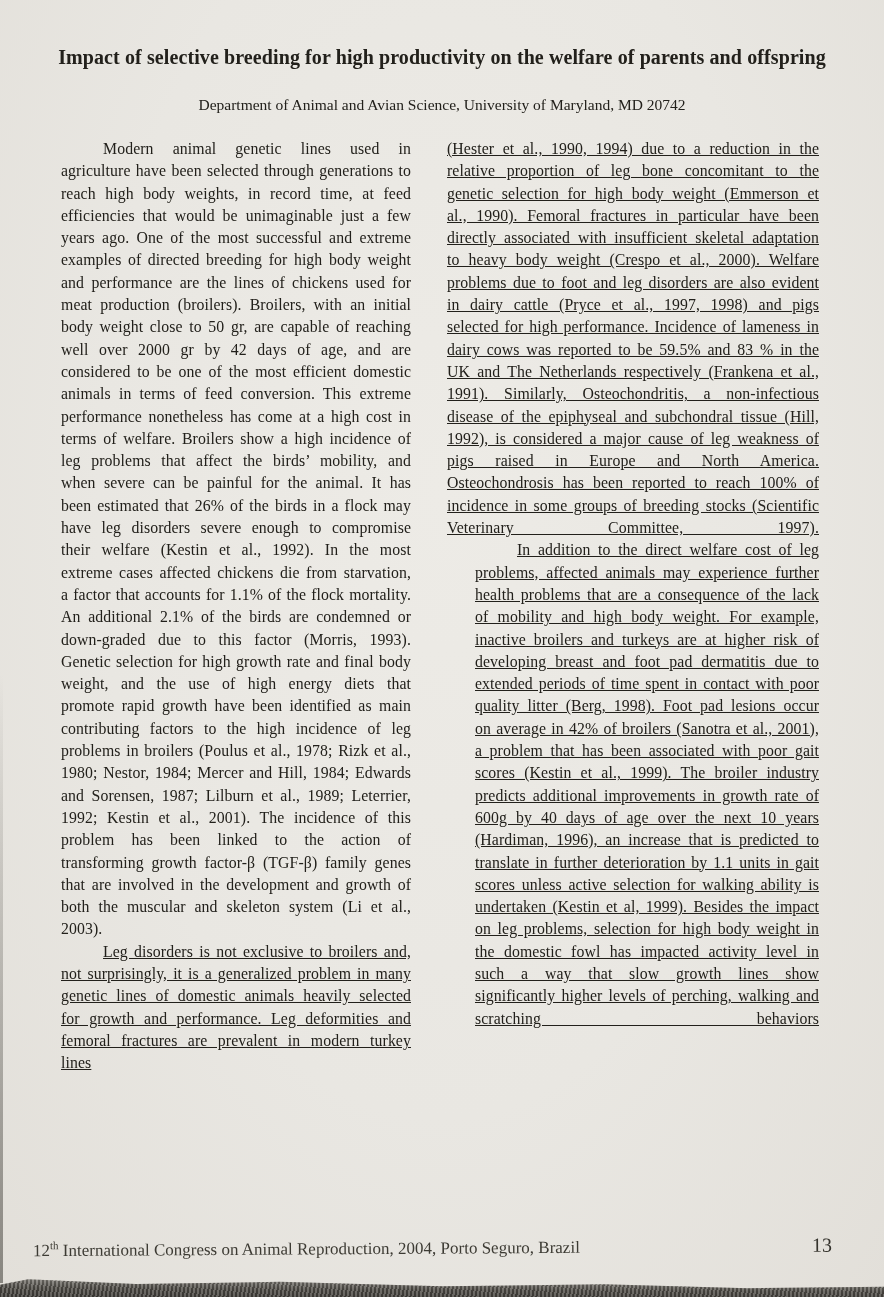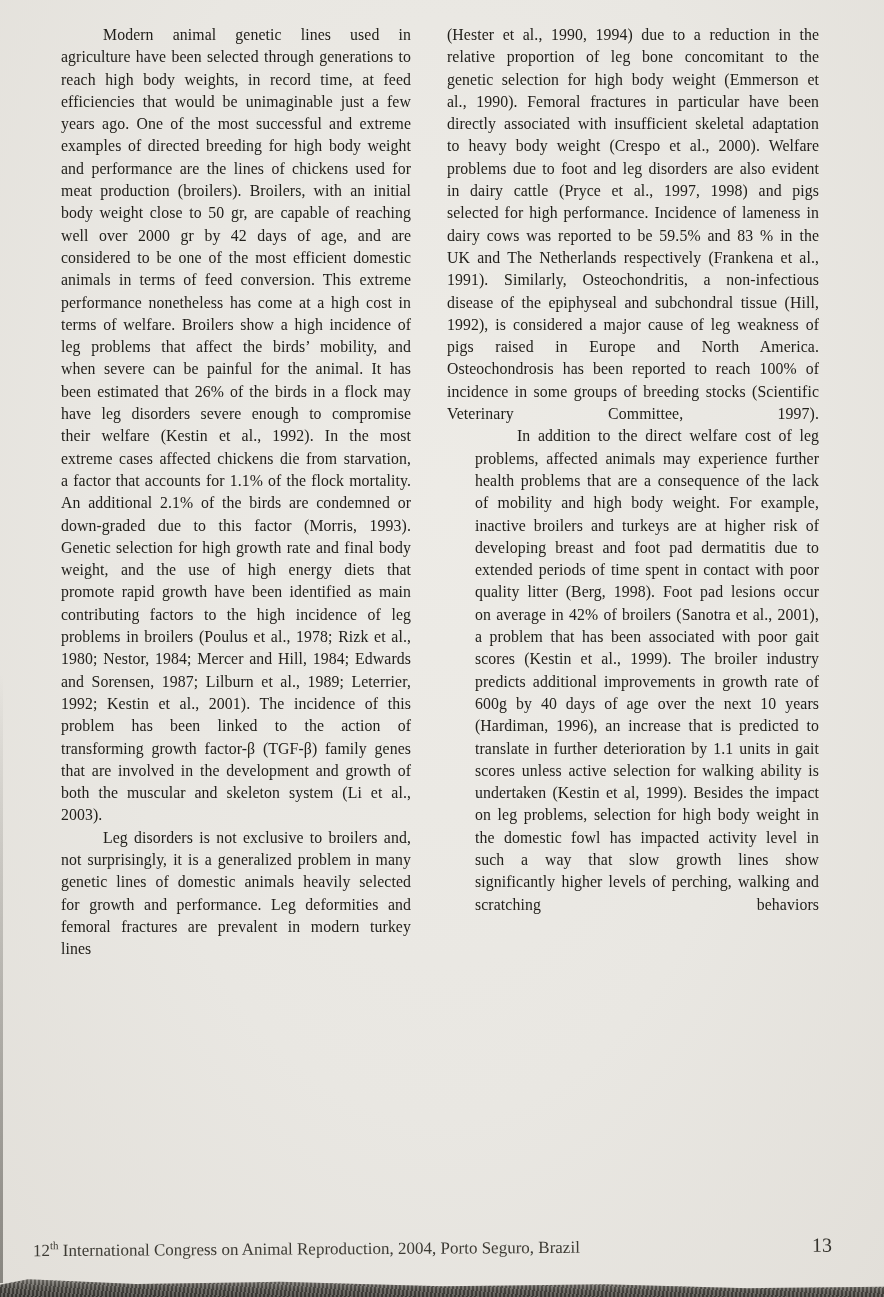--- a/index.html
+++ b/index.html
@@ -46,21 +46,21 @@
   .col.right { width: 372px; }
   .para {
     margin: 0;
     font-size: 15.8px;
     line-height: 22.3px;
     text-align: justify;
     word-spacing: 1px;
     letter-spacing: 0.1px;
   }
   .para.indent { text-indent: 42px; margin-left: 28px; }
-  .para.cont { text-align-last: justify; }
+  .para.cont { text-align-last: justify; text-decoration: underline; }
   .footer {
     position: absolute;
     left: 33px; right: 40px; top: 1236px;
     display: flex;
     justify-content: space-between;
     align-items: baseline;
     color: #3d3b34;
     transform: rotate(-0.35deg);
   }
   .footer-text { font-size: 17px; }
@@ -85,22 +85,24 @@
     left: 0; top: 52%; bottom: 14px;
     width: 3px;
     background: linear-gradient(to bottom, rgba(62,60,54,0), rgba(62,60,54,0.55));
   }
 </style>
 </head>
 <body>
 
 <div id="page">
 
+  <h1 class="page-title">Impact of selective breeding for high productivity on the welfare of parents and offspring</h1>
 
 
+  <div class="affiliation">Department of Animal and Avian Science, University of Maryland, MD 20742</div>
 
   <div class="columns">
     <div class="col left">
       <p class="para indent">Modern animal genetic lines used in agriculture have been selected through generations to reach high body weights, in record time, at feed efficiencies that would be unimaginable just a few years ago.  One of the most successful and extreme examples of directed breeding for high body weight and performance are the lines of chickens used for meat production (broilers). Broilers, with an initial body weight close to 50 gr, are capable of reaching well over 2000 gr by 42 days of age, and are considered to be one of the most efficient domestic animals in terms of feed conversion. This extreme performance nonetheless has come at a high cost in terms of welfare. Broilers show a high incidence of leg problems that affect the birds’ mobility, and when severe can be painful for the animal. It has been estimated that 26% of the birds in a flock may have leg disorders severe enough to compromise their welfare (Kestin et al., 1992). In the most extreme cases affected chickens die from starvation, a factor that accounts for 1.1% of the flock mortality. An additional 2.1% of the birds are condemned or down-graded due to this factor (Morris, 1993). Genetic selection for high growth rate and final body weight, and the use of high energy diets that promote rapid growth have been identified as main contributing factors to the high incidence of leg problems in broilers (Poulus et al., 1978; Rizk et al., 1980; Nestor, 1984; Mercer and Hill, 1984; Edwards and Sorensen, 1987; Lilburn et al., 1989; Leterrier, 1992; Kestin et al., 2001). The incidence of this problem has been linked to the action of transforming growth factor-β (TGF-β) family genes that are involved in the development and growth of both the muscular and skeleton system (Li et al., 2003).</p>
       <p class="para indent cont">Leg disorders is not exclusive to broilers and, not surprisingly, it is a generalized problem in many genetic lines of domestic animals heavily selected for growth and performance. Leg deformities and femoral fractures are prevalent in modern turkey lines</p>
     </div>
     <div class="col right">
       <p class="para cont">(Hester et al., 1990, 1994) due to a reduction in the relative proportion of leg bone concomitant to the genetic selection for high body weight (Emmerson et al., 1990). Femoral fractures in particular have been directly associated with insufficient skeletal adaptation to heavy body weight (Crespo et al., 2000). Welfare problems due to foot and leg disorders are also evident in dairy cattle (Pryce et al., 1997, 1998) and pigs selected for high performance. Incidence of lameness in dairy cows was reported to be 59.5% and 83 % in the UK and The Netherlands respectively (Frankena et al., 1991). Similarly, Osteochondritis, a non-infectious disease of the epiphyseal and subchondral tissue (Hill, 1992), is considered a major cause of leg weakness of pigs raised in Europe and North America. Osteochondrosis has been reported to reach 100% of incidence in some groups of breeding stocks (Scientific Veterinary Committee, 1997).</p>
       <p class="para indent cont">In addition to the direct welfare cost of leg problems, affected animals may experience further health problems that are a consequence of the lack of mobility and high body weight. For example, inactive broilers and turkeys are at higher risk of developing breast and foot pad dermatitis due to extended periods of time spent in contact with poor quality litter (Berg, 1998). Foot pad lesions occur on average in 42% of broilers (Sanotra et al., 2001), a problem that has been associated with poor gait scores (Kestin et al., 1999). The broiler industry predicts additional improvements in growth rate of 600g by 40 days of age over the next 10 years (Hardiman, 1996), an increase that is predicted to translate in further deterioration by 1.1 units in gait scores unless active selection for walking ability is undertaken (Kestin et al, 1999). Besides the impact on leg problems, selection for high body weight in the domestic fowl has impacted activity level in such a way that slow growth lines show significantly higher levels of perching, walking and scratching behaviors</p>
     </div>

